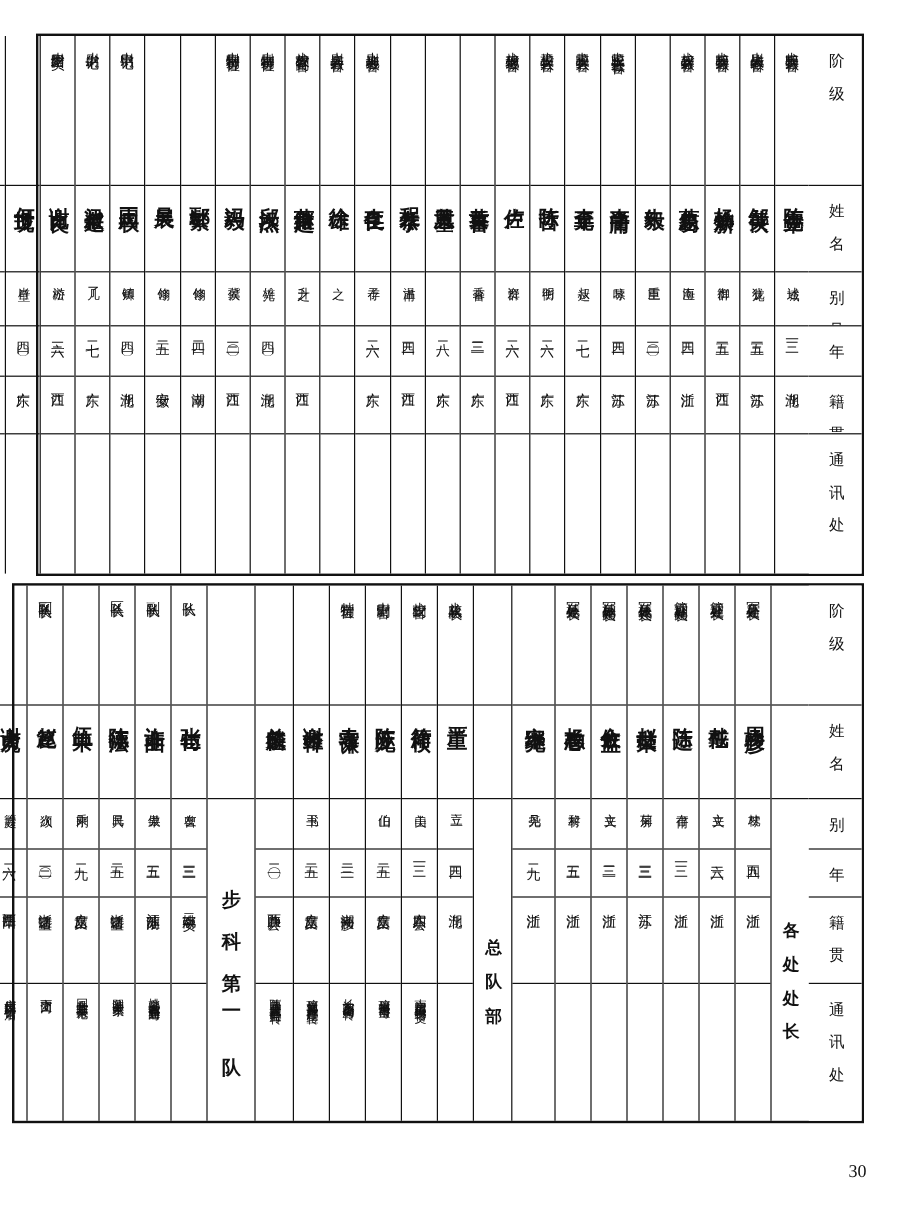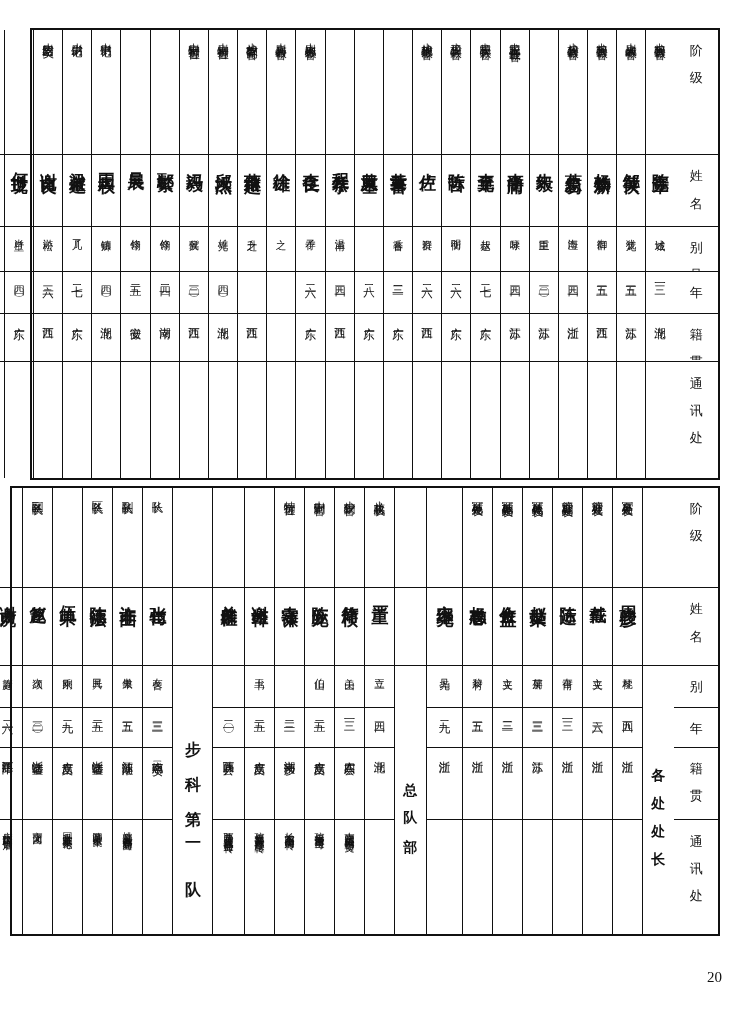--- a/index.html
+++ b/index.html
@@ -1075,15 +1075,15 @@
       <div class="cell b-native">
           <span class="vt f-nat">江西平阳</span>
         </div>
       <div class="cell b-addr">
           <span class="vt f-addr">广州市牌坊口会馆后</span>
         </div>
     </div>
 
   </div>
 
-  <div class="page-number">20</div>
+  <div class="page-number">30</div>
 
 </div>
 
 </body></html>

